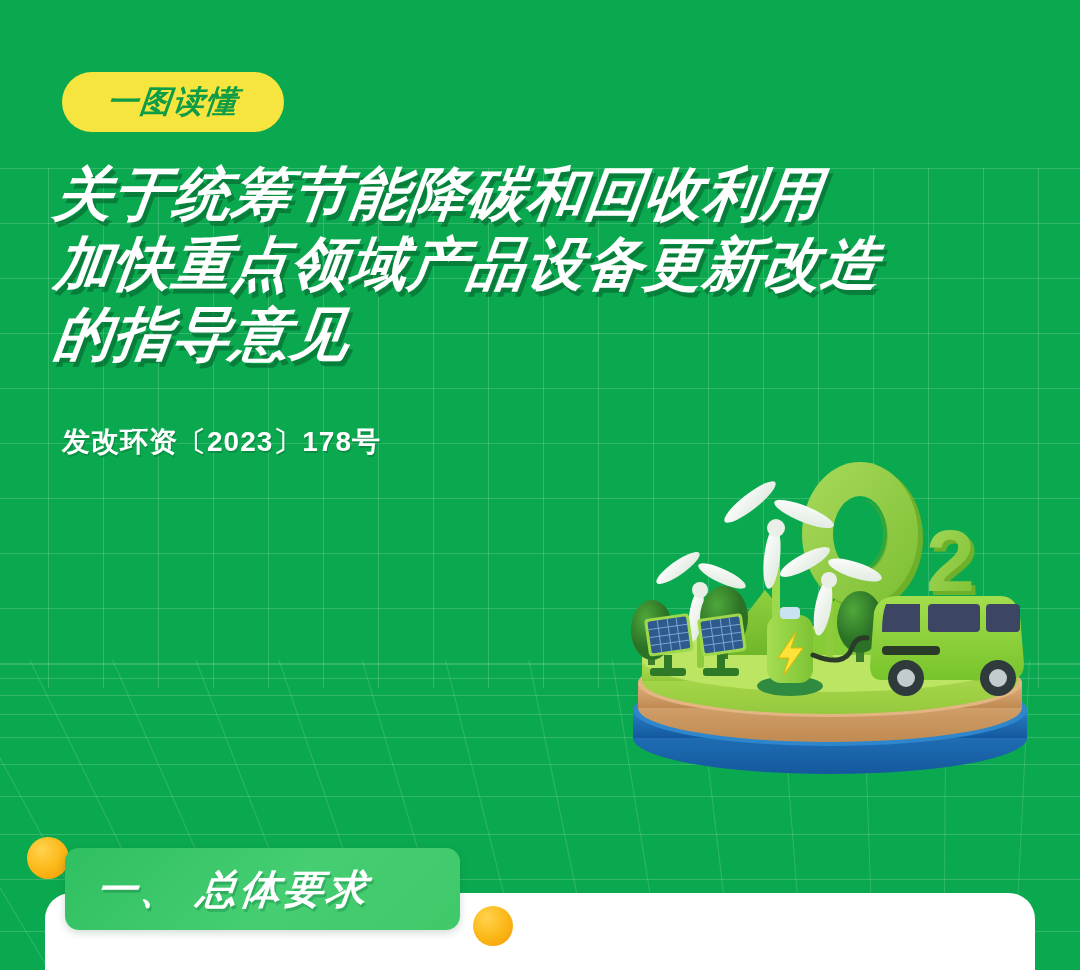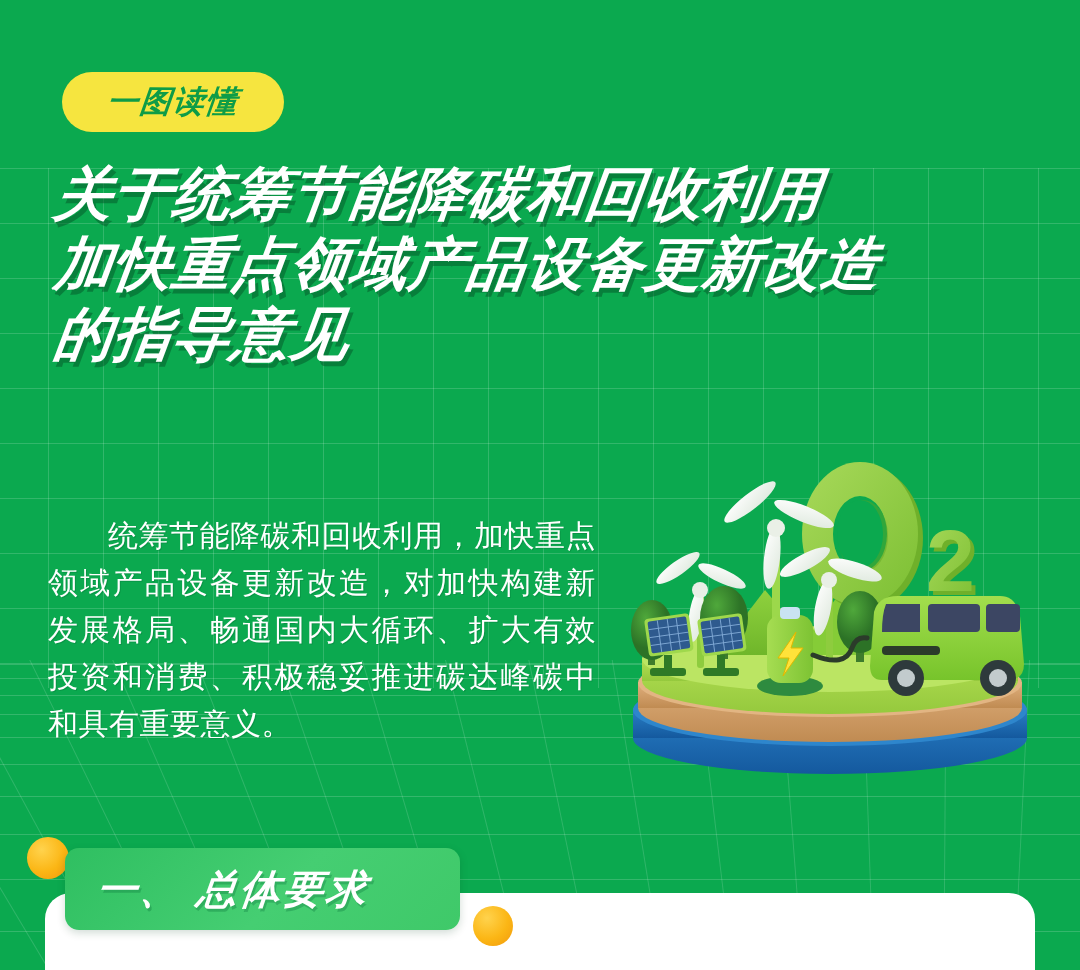--- a/index.html
+++ b/index.html
@@ -192,22 +192,22 @@
   <div class="badge above">
     <span class="badge-text">一图读懂</span>
   </div>
 
   <div class="title-block above">
     <div class="title-line">关于统筹节能降碳和回收利用</div>
     <div class="title-line">加快重点领域产品设备更新改造</div>
     <div class="title-line">的指导意见</div>
   </div>
 
-
-  <div class="body-para above">统筹节能降碳和回收利用，加快重点领域产品设备更新改造，对加快构建新发展格局、畅通国内大循环、扩大有效投资和消费、积极稳妥推进碳达峰碳中和具有重要意义。</div>
+  <div class="docnum above">发改环资〔2023〕178号</div>
+
 
   <div class="illo above">
     <svg viewBox="0 0 420 340" xmlns="http://www.w3.org/2000/svg">
       <defs>
         <linearGradient id="gGrass" x1="0" y1="0" x2="0" y2="1">
           <stop offset="0%" stop-color="#B6E055"></stop>
             <stop offset="100%" stop-color="#95C93D"></stop>
         </linearGradient>
         <linearGradient id="gSoil" x1="0" y1="0" x2="0" y2="1">
           <stop offset="0%" stop-color="#E0B07E"></stop>

